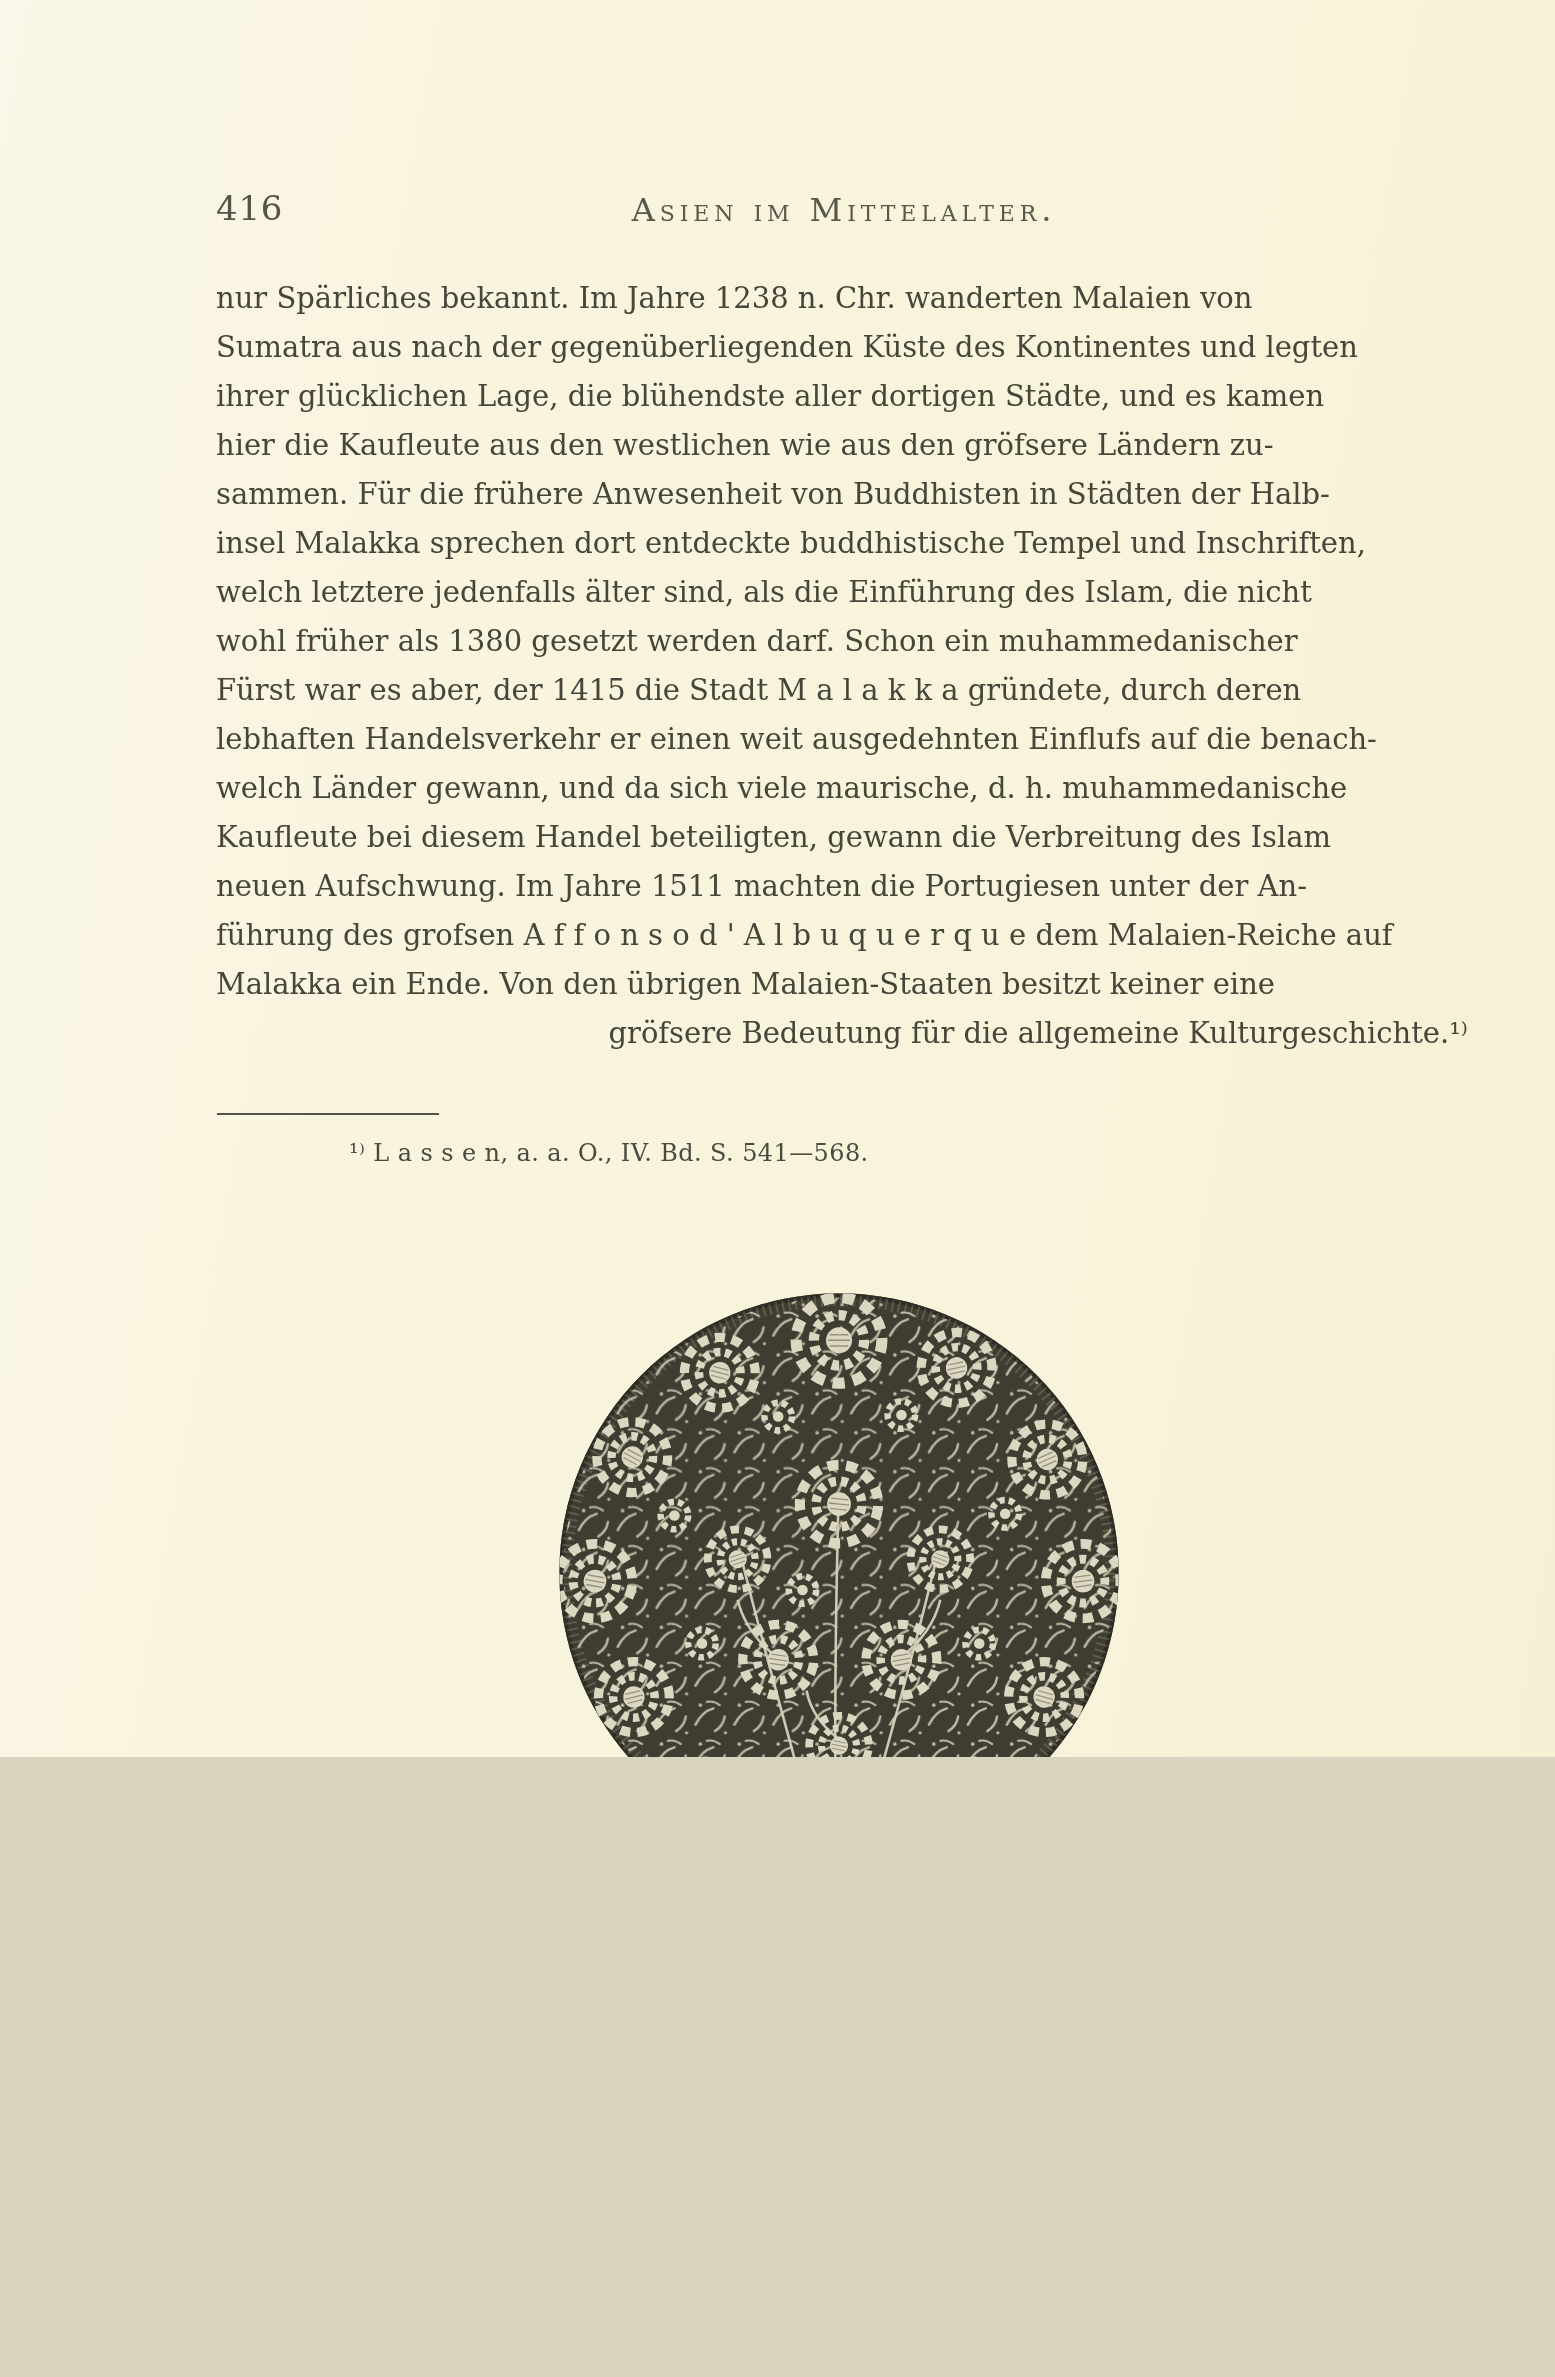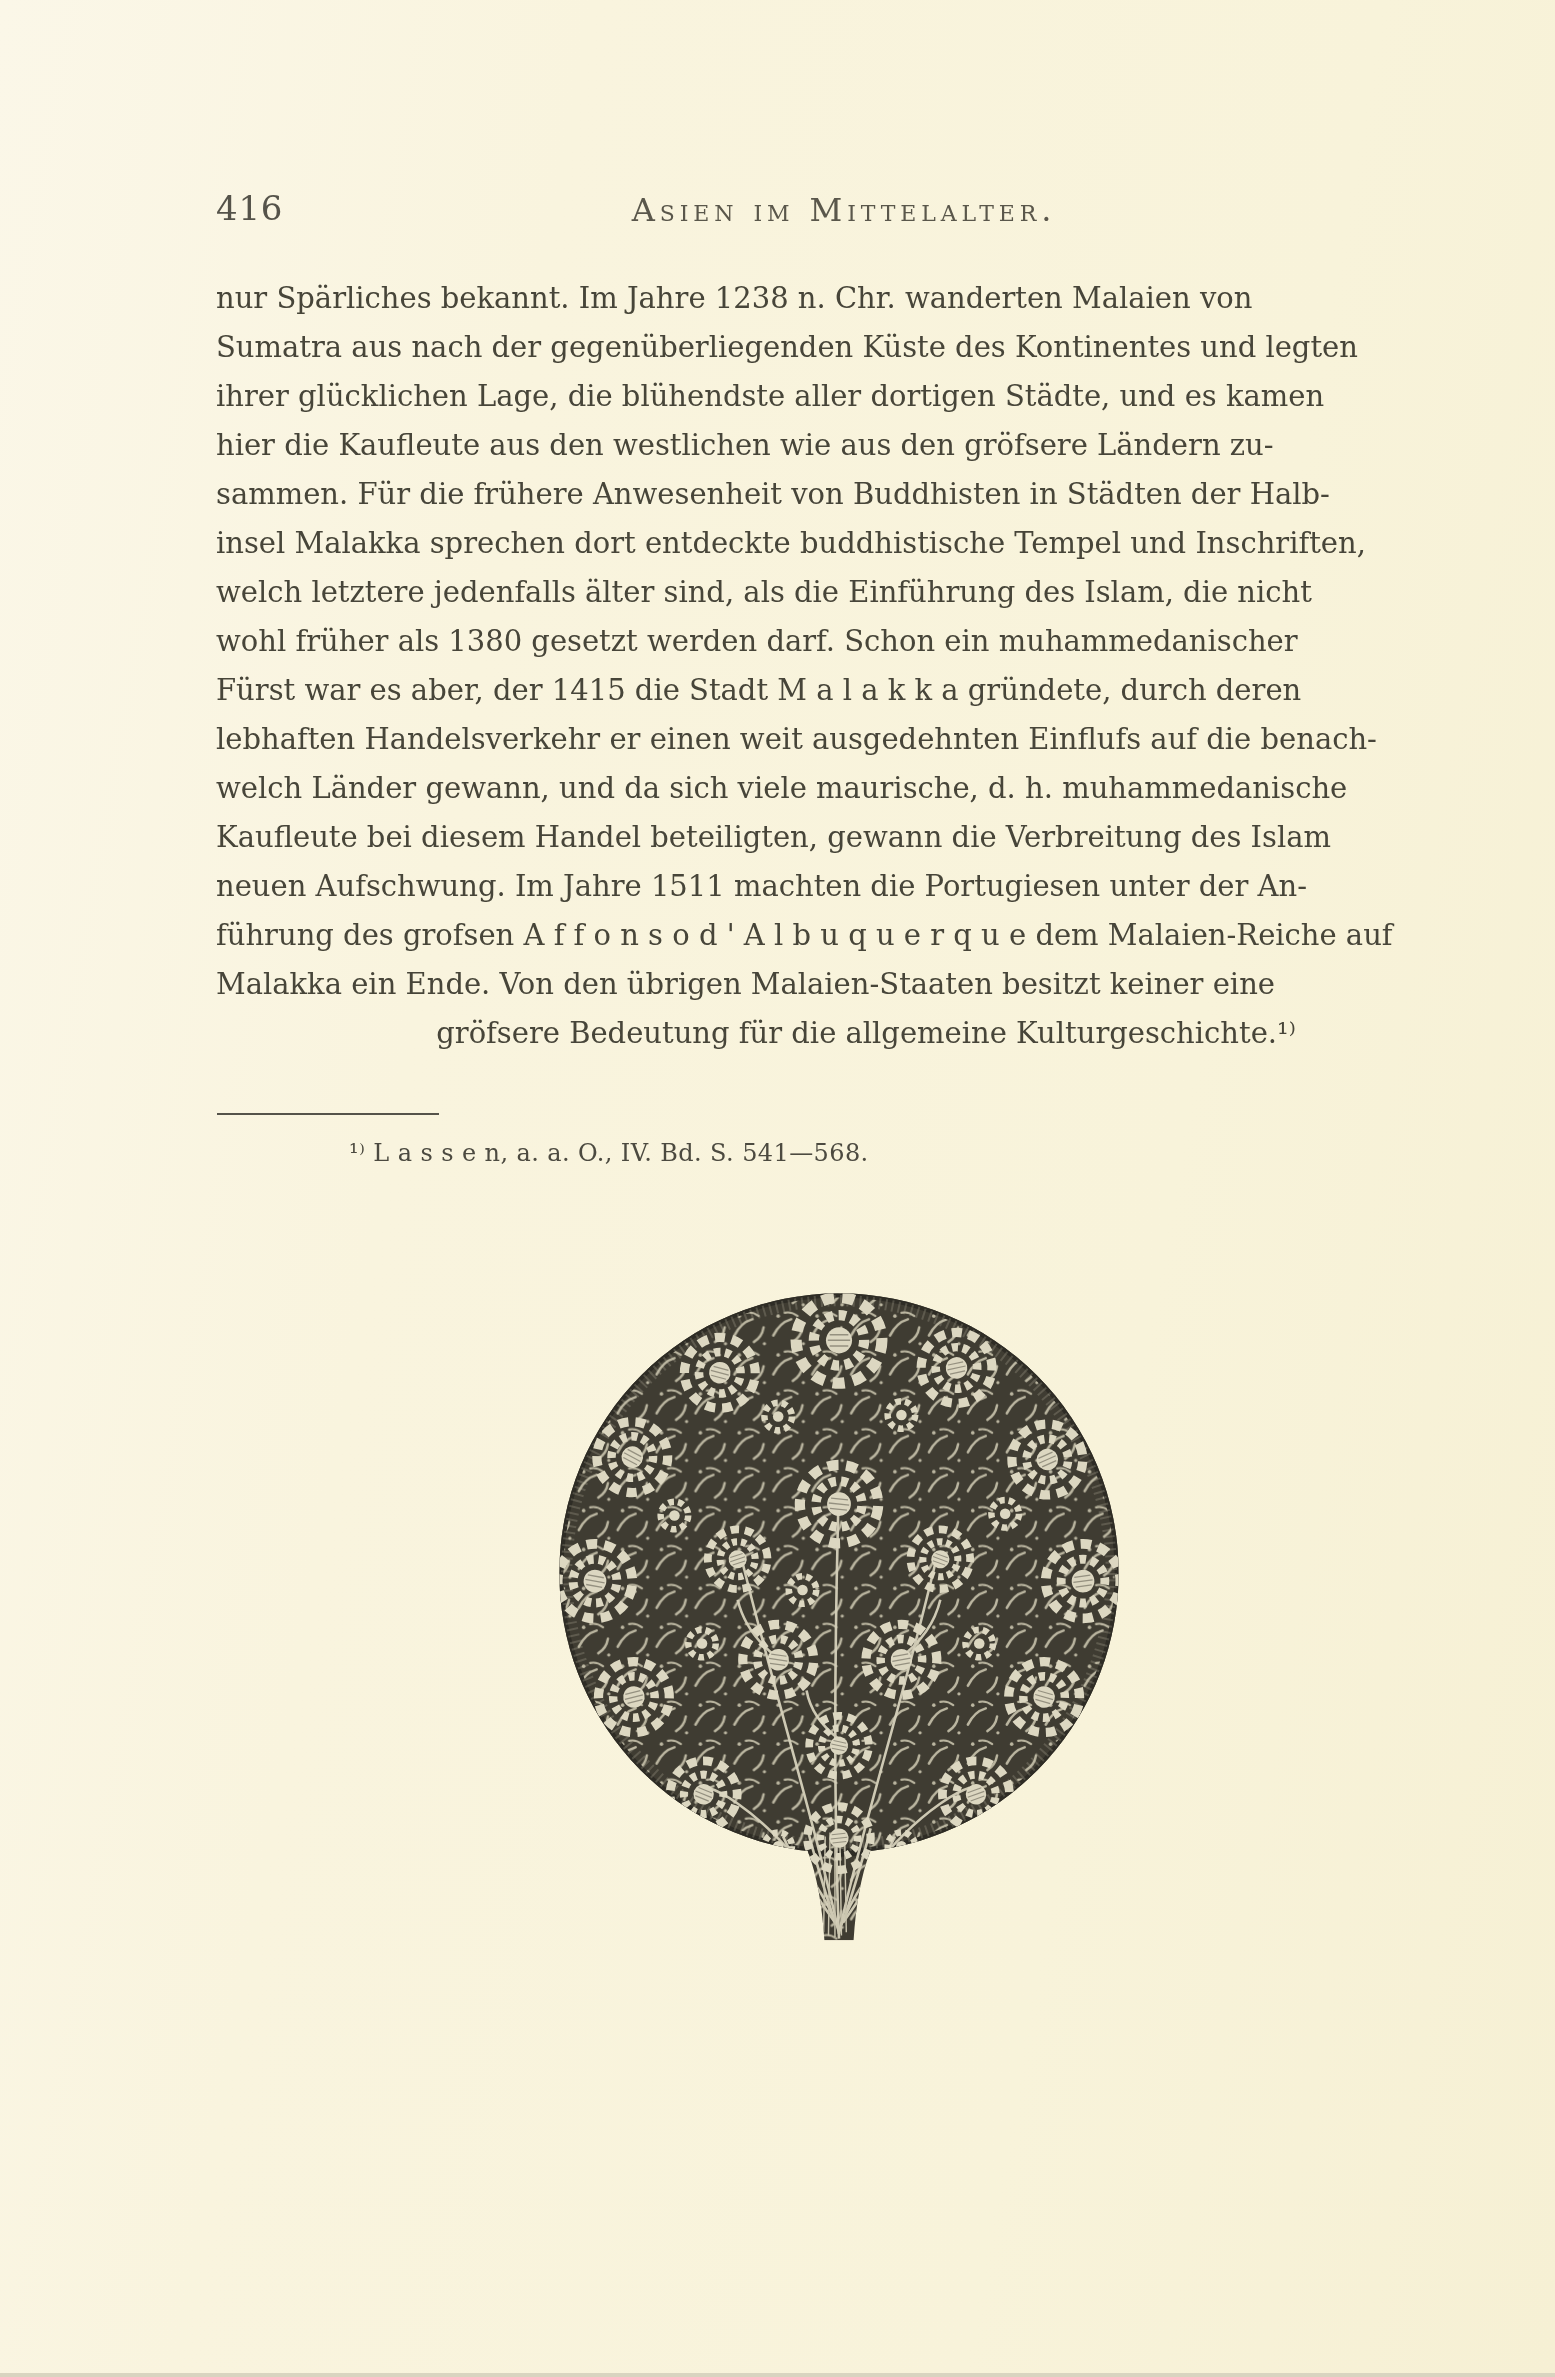--- a/index.html
+++ b/index.html
@@ -1,18 +1,18 @@
 <!DOCTYPE html>
 <html style="font-size:13px"><head>
 <meta charset="utf-8">
 <style>
   html,body{margin:0;padding:0;background:#d9d4c0;}
   .page{
     position:relative;
-    width:1556px;height:2373px;
+    width:1556px;height:1757px;
     margin:0 auto;
     background:linear-gradient(100deg,#fbf7e8 0%,#f9f4de 30%,#f8f3da 70%,#f6f0d4 100%);
     font-family:"DejaVu Serif","Liberation Serif",serif;
     color:#45433a;
     overflow:hidden;
   }
   .running-head{position:absolute;top:188px;left:0;width:100%;height:49px;}
   .page-number{
     position:absolute;left:216px;top:0;
     font-size:34px;color:#55534a;letter-spacing:0.8px;
@@ -25,21 +25,21 @@
   .body-text{
     position:absolute;left:216px;top:274px;width:1252px;
     font-size:29px;color:#474539;
   }
   .line{
     height:49px;line-height:49px;
     text-align:justify;white-space:nowrap;
     overflow:visible;
   }
   .line::after{content:"";display:inline-block;width:100%;height:0;}
-  .line--last{text-align:center;margin-left:48px;}
+  .line--last{text-align:right;margin-left:48px;}
   .line--last::after{content:none;}
   .footnote-rule{
     position:absolute;left:217px;top:1113px;width:222px;height:2.4px;
     background:#55534a;
   }
   .footnote{
     position:absolute;left:349px;top:1139px;
     font-size:24px;color:#4c4a40;letter-spacing:0.4px;white-space:nowrap;
   }
   .engraving{position:absolute;left:535px;top:1269px;width:608px;height:681px;}

